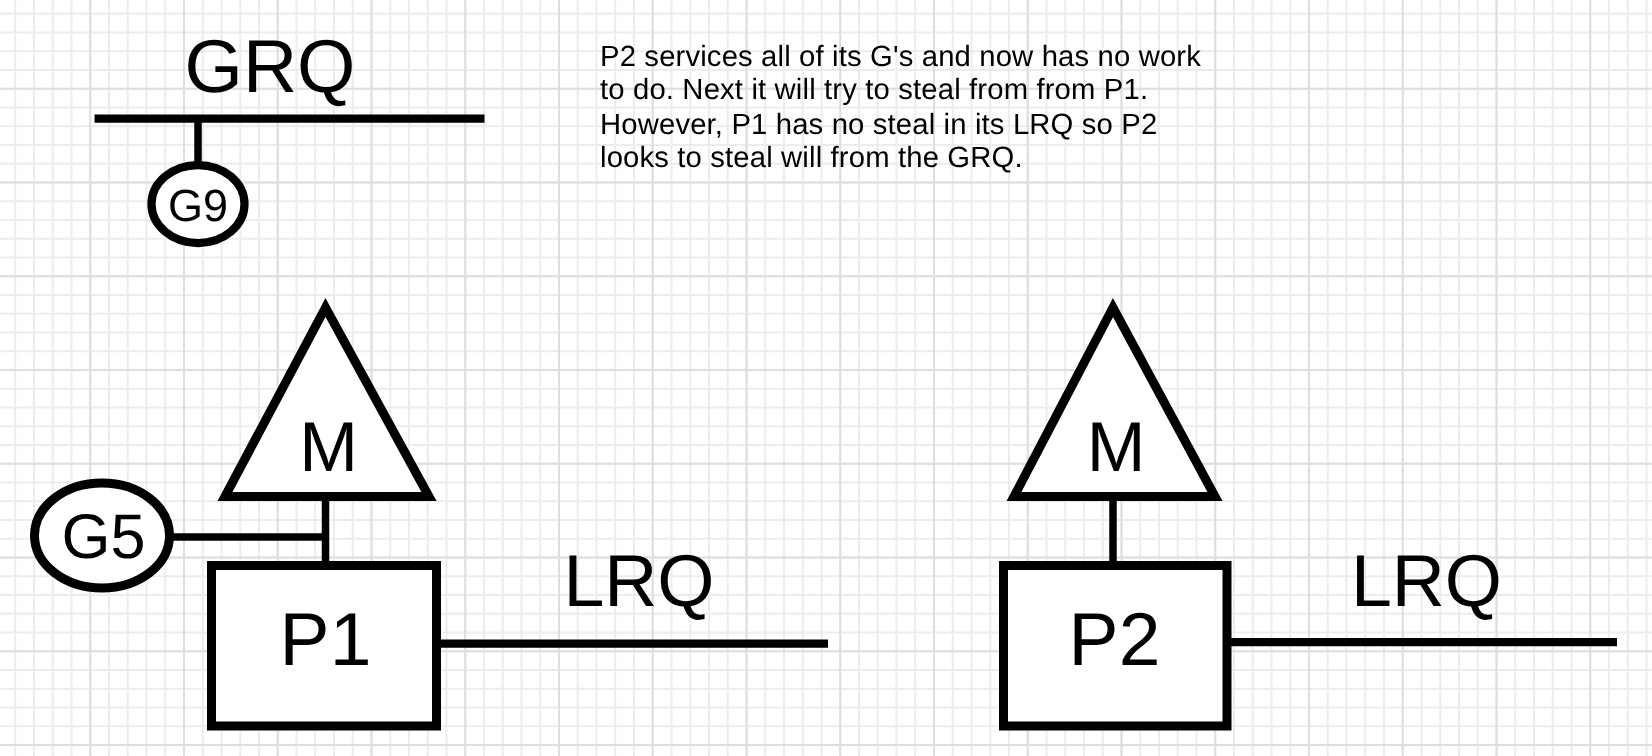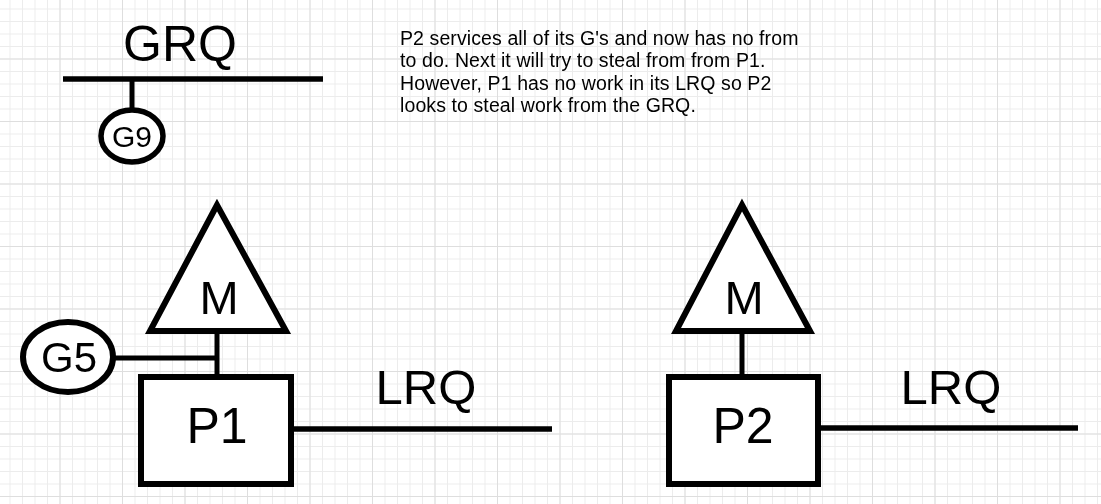--- a/index.html
+++ b/index.html
@@ -75,19 +75,19 @@
       <text class="lbl-m" x="744" y="314" text-anchor="middle">M</text>
       <line class="wire" x1="742" y1="331" x2="742" y2="378" stroke-width="5"></line>
       <rect class="shape" x="669" y="377" width="149" height="107" stroke-width="6"></rect>
       <text class="lbl-node" x="743" y="443" text-anchor="middle">P2</text>
       <line class="wire" x1="820" y1="428" x2="1078" y2="428" stroke-width="5.5"></line>
       <text class="lbl-l" x="951" y="404" text-anchor="middle">LRQ</text>
     </g>
   </svg>
 
   <div class="note">
-    <div>P2 services all of its G's and now has no from</div>
+    <div>P2 services all of its G's and now has no work</div>
     <div>to do. Next it will try to steal from from P1.</div>
-    <div>However, P1 has no work in its LRQ so P2</div>
-    <div>looks to steal work from the GRQ.</div>
+    <div>However, P1 has no steal in its LRQ so P2</div>
+    <div>looks to steal will from the GRQ.</div>
   </div>
 
 </div>
 
 </body></html>

